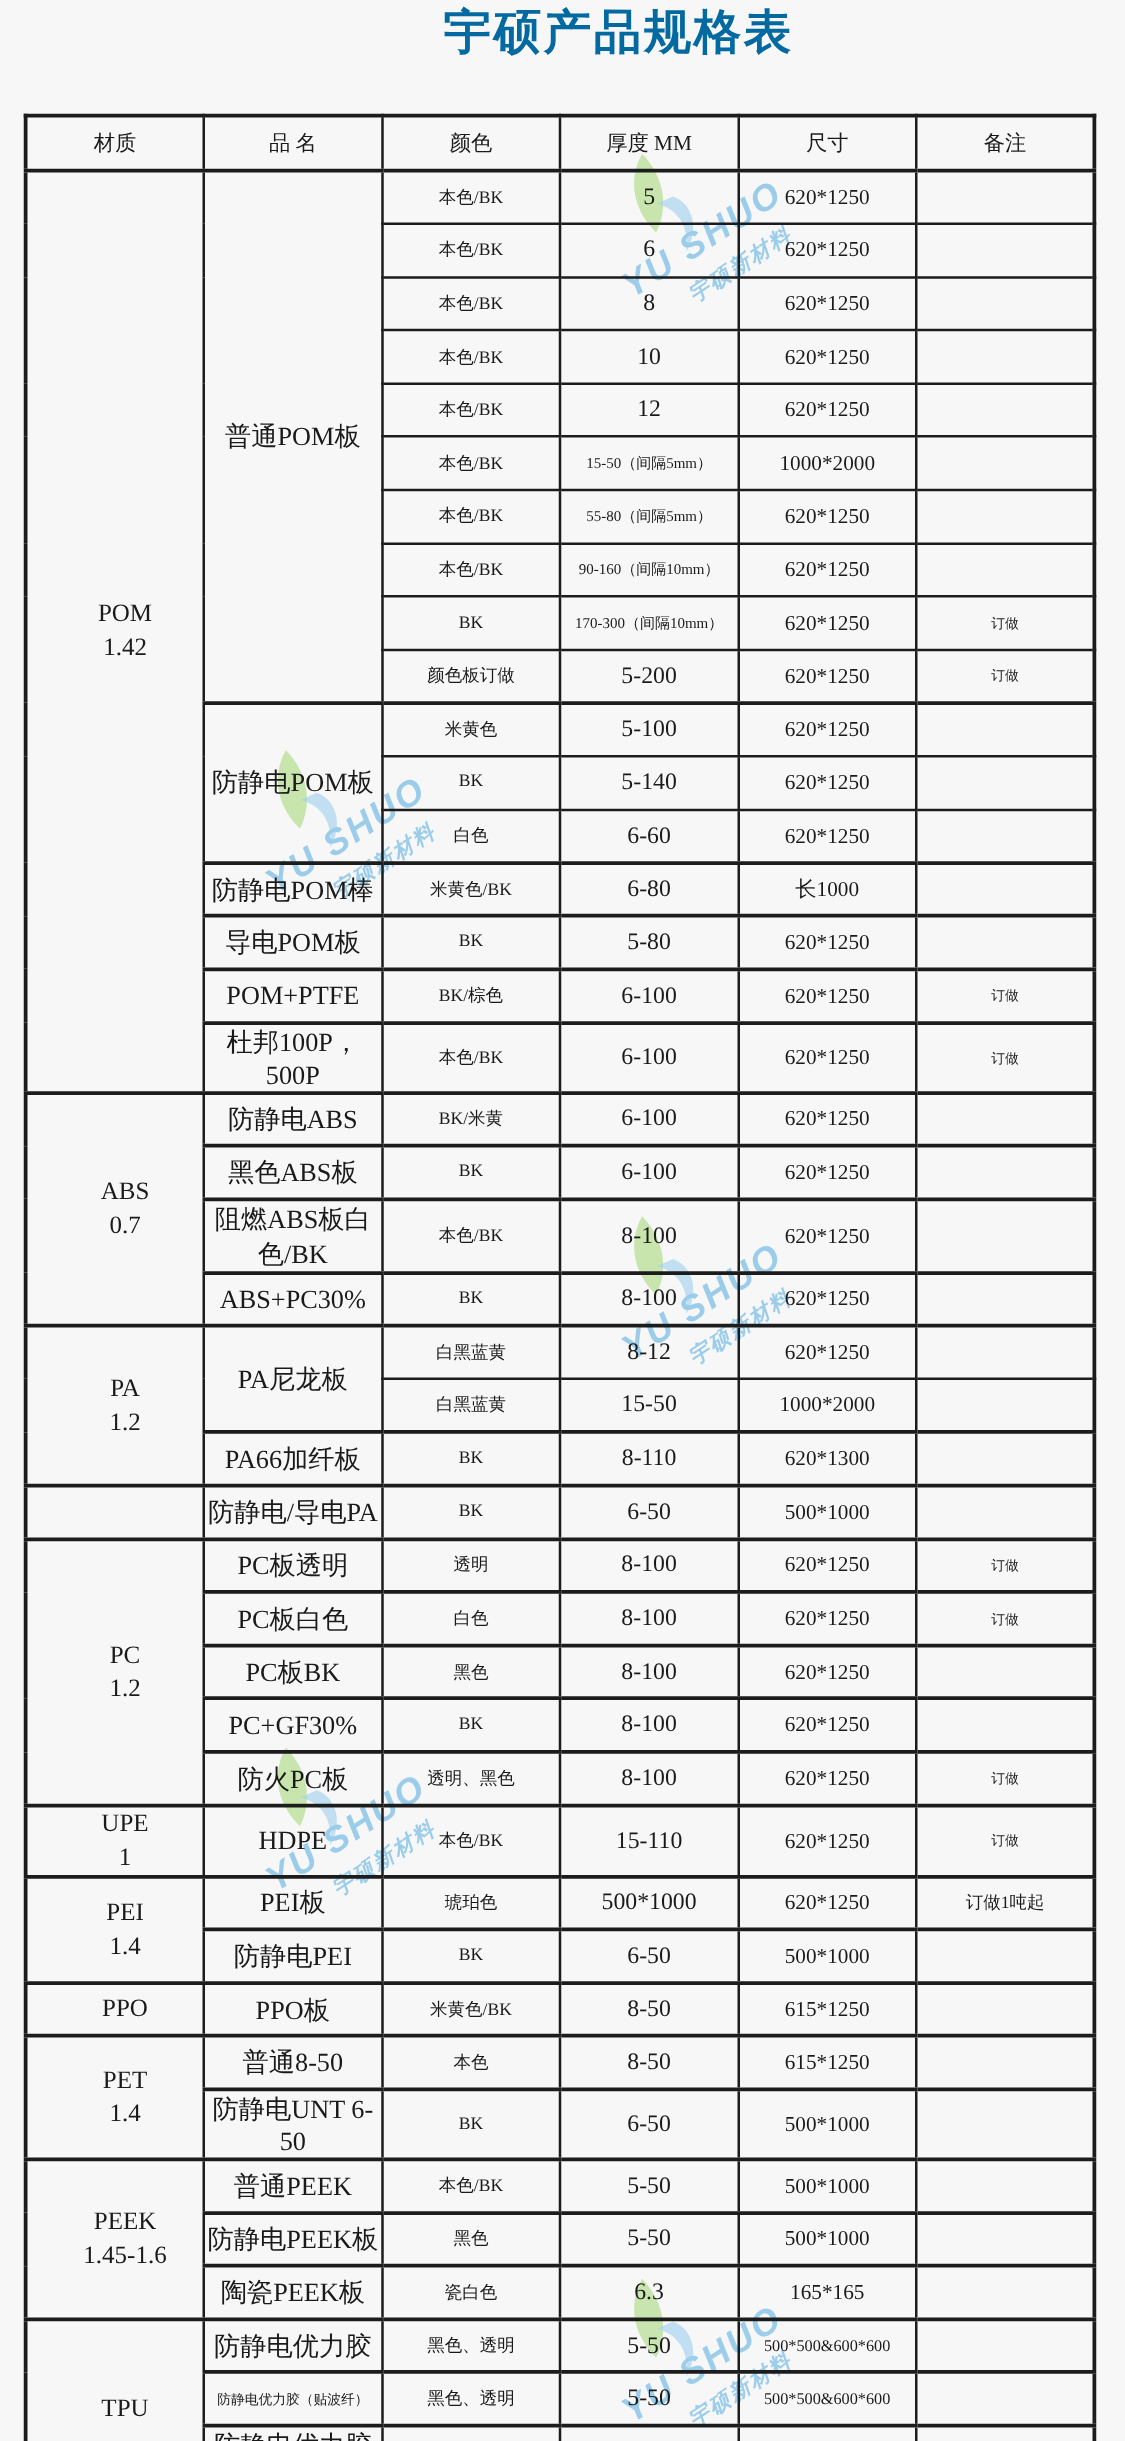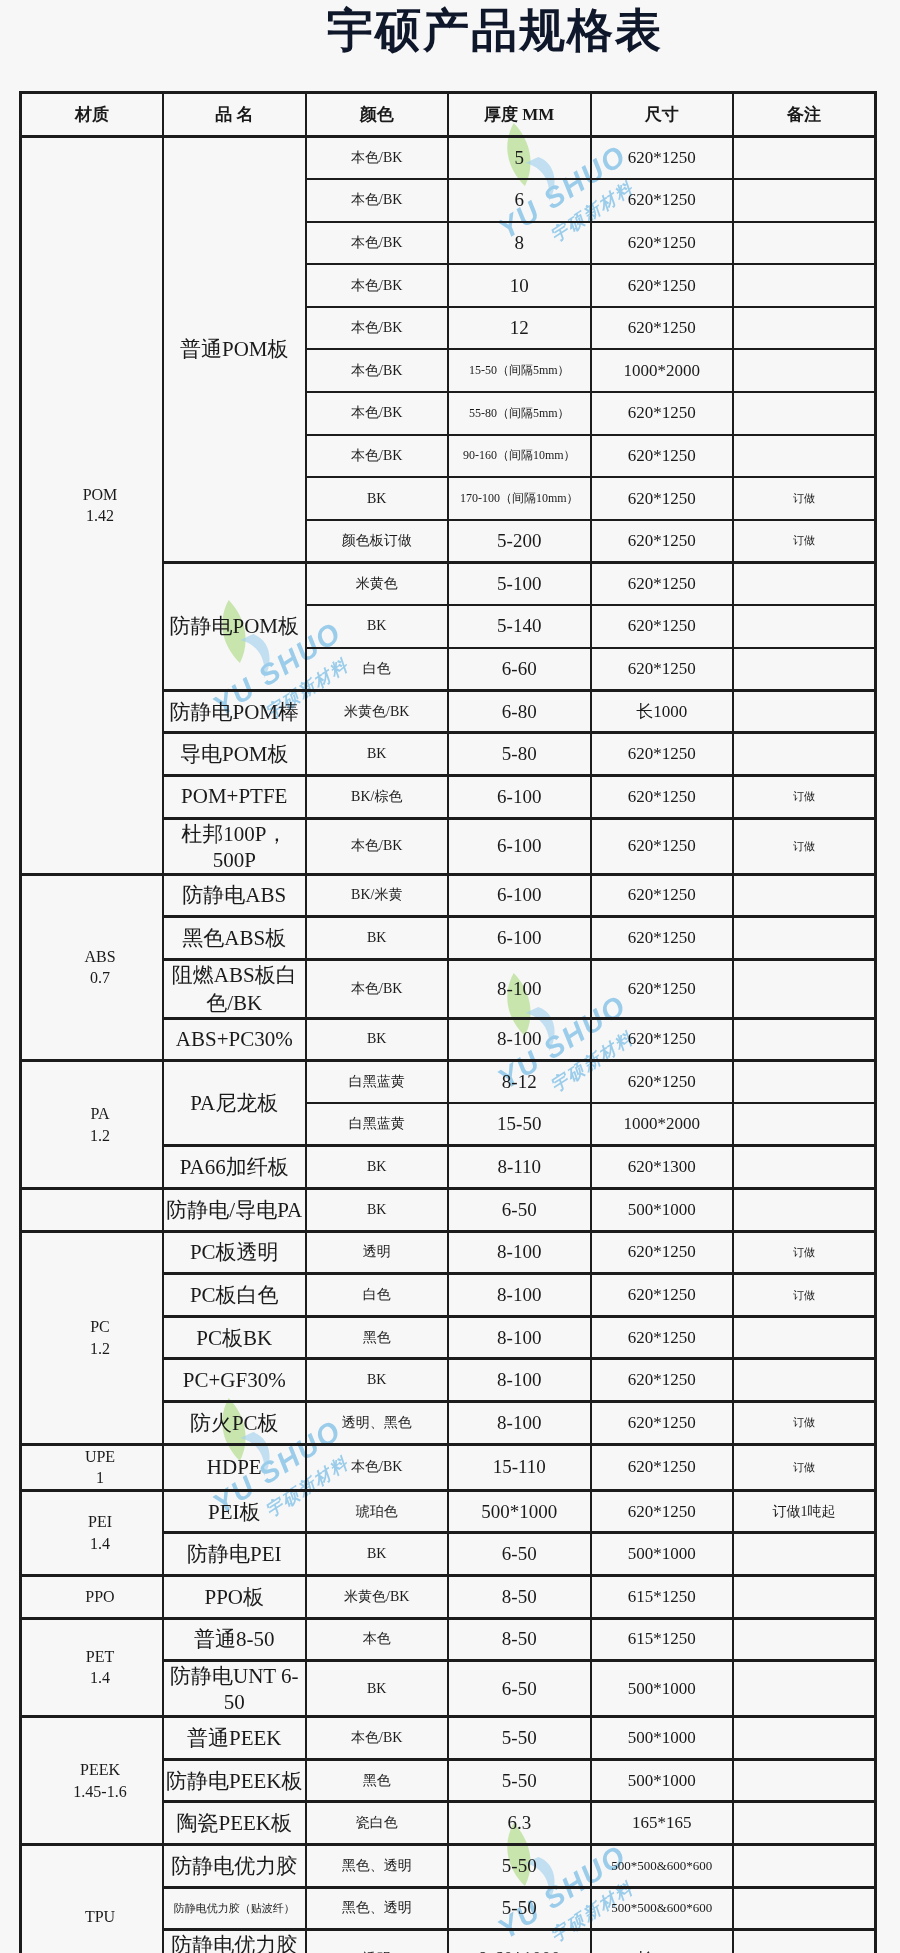--- a/index.html
+++ b/index.html
@@ -7,22 +7,22 @@
     width:900px;height:1953px;
     background:#f7f7f7;
     font-family:"Liberation Serif","DejaVu Serif",serif;
     color:#1a1a1a;
     position:relative;
     overflow:hidden;
   }
   .title{
     position:absolute;top:0;left:95px;width:800px;height:60px;
     text-align:center;
-    font-size:46px;font-weight:bold;letter-spacing:2px;
-    color:#0f172a;
+    font-size:38px;font-weight:bold;letter-spacing:2px;
+    color:#0369a1;
     z-index:3;
   }
   
   .wm-layer{position:absolute;inset:0;z-index:1;}
   .wm{
     position:absolute;width:210px;height:130px;
     transform:translate(-50%,-55%) rotate(-33deg);
     opacity:.8;pointer-events:none;
   }
   .wm-leaf{position:absolute;left:36px;top:-14px;}
@@ -45,24 +45,24 @@
     z-index:2;
   }
   .spec th,.spec td{
     border:2px solid #1c1c1c;
     text-align:center;vertical-align:middle;
     padding:0 2px;background:transparent;overflow:hidden;
   }
   .spec{border:3px solid #1c1c1c;}
   .spec thead tr{height:44px;}
   .spec tbody tr{height:42.6px;}
-  .spec th{font-size:17px;font-weight:bold;border-bottom:3px solid #1c1c1c;}
+  .spec th{font-size:17px;font-weight:normal;border-bottom:3px solid #1c1c1c;}
   .spec tr.g-start td{border-top:3.5px solid #1c1c1c;}
   .spec tr.p-start td{border-top:3px solid #1c1c1c;}
-  td.mat{font-size:16px;white-space:pre-line;line-height:1.35;padding-left:18px;}
+  td.mat{font-size:20px;white-space:pre-line;line-height:1.35;padding-left:18px;}
   td.name{font-size:21px;}
   td.name.sm{font-size:11px;}
   td.color{font-size:14px;}
   td.thick{font-size:19px;}
   td.thick.sm{font-size:12px;}
   td.size{font-size:17px;font-family:Liberation Serif, serif;}
   td.size.sm{font-size:13px;text-align:center;}
   td.note{font-size:11px;}
   td.note.sm{font-size:14px;}
 </style>
@@ -172,21 +172,21 @@
         <td class="note"></td>
       </tr>
       <tr>
         <td class="color">本色/BK</td>
         <td class="thick sm">90-160（间隔10mm）</td>
         <td class="size">620*1250</td>
         <td class="note"></td>
       </tr>
       <tr>
         <td class="color">BK</td>
-        <td class="thick sm">170-100（间隔10mm）</td>
+        <td class="thick sm">170-300（间隔10mm）</td>
         <td class="size">620*1250</td>
         <td class="note">订做</td>
       </tr>
       <tr>
         <td class="color">颜色板订做</td>
         <td class="thick">5-200</td>
         <td class="size">620*1250</td>
         <td class="note">订做</td>
       </tr>
       <tr class="p-start">

